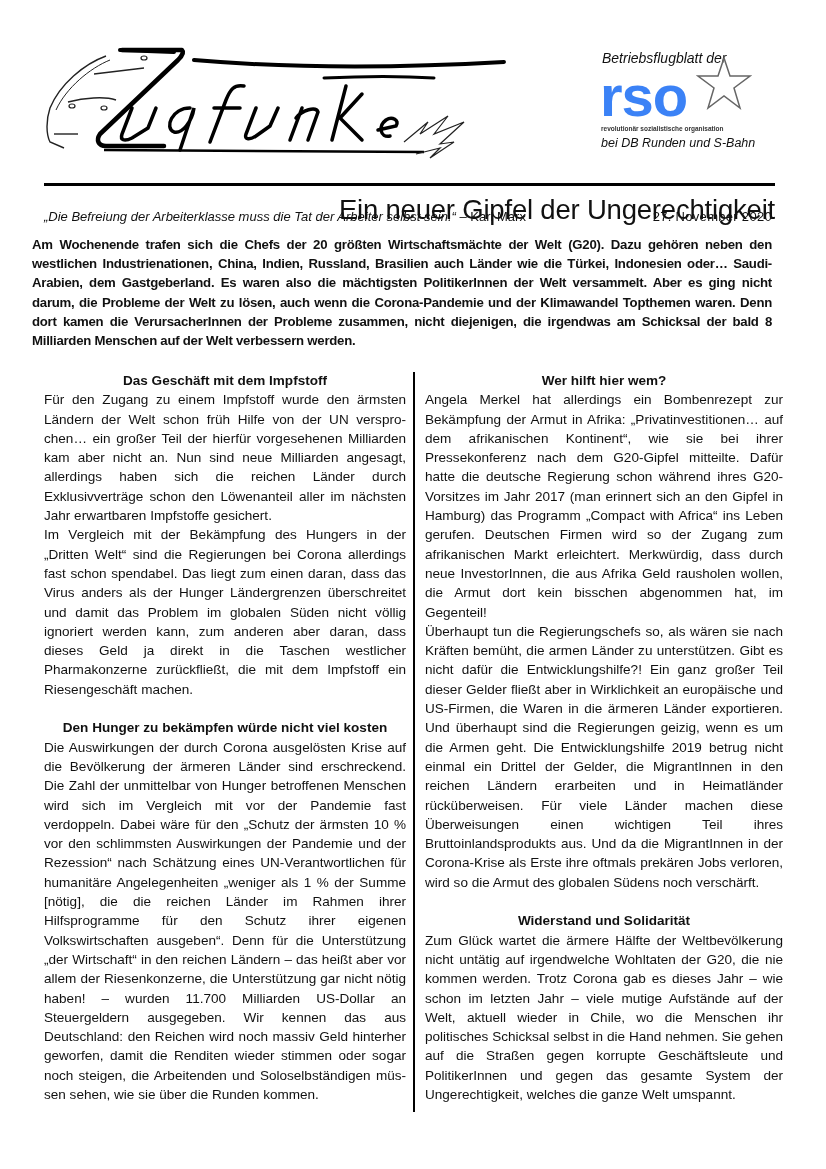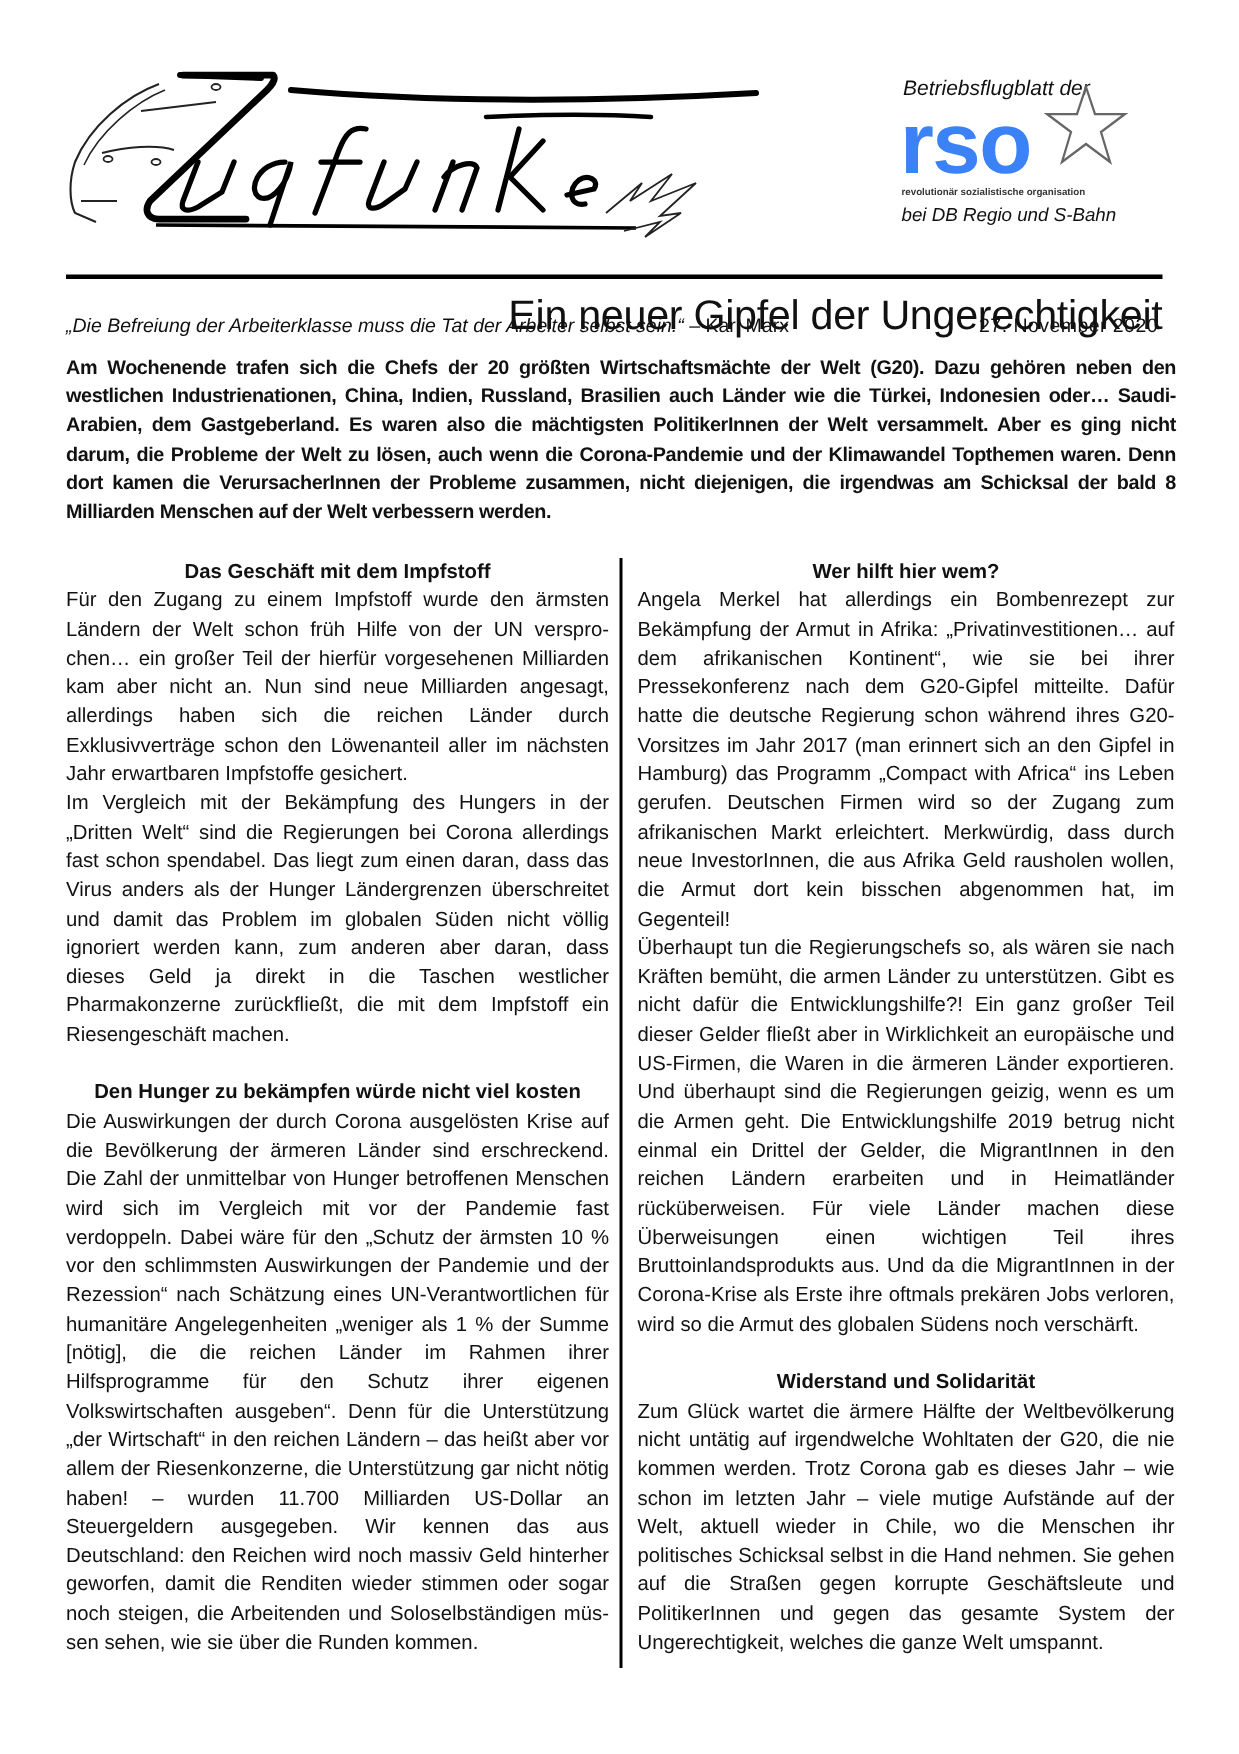--- a/index.html
+++ b/index.html
@@ -18,21 +18,21 @@
   .bei { font-style: italic; font-size: 12.5px; margin-top: 2px; margin-left: 1px; }
 
   .quote-line { position: absolute; left: 44px; top: 165px; width: 728px; height: 18px; font-size: 13px; margin-top: 44px; }
   .quote { position: absolute; left: 0; top: 0; font-style: italic; }
   .quote .author { font-style: normal; }
   .date { position: absolute; right: 0; top: 0; font-size: 13px; letter-spacing: 0.3px; }
   .rule { position: absolute; left: 44px; top: 183px; width: 731px; height: 3px; background: #000; }
 
   .headline { position: absolute; left: 44px; top: 194px; width: 731px; text-align: right; font-weight: 400; font-size: 27.5px; letter-spacing: -0.2px; }
 
-  .lead { position: absolute; left: 44px; top: 235px; width: 740px; font-weight: 700; font-size: 13.2px; line-height: 19.2px; text-align: justify; letter-spacing: -0.25px; font-family: "Liberation Sans", sans-serif; }
+  .lead { position: absolute; left: 32px; top: 235px; width: 740px; font-weight: 700; font-size: 13.2px; line-height: 19.2px; text-align: justify; letter-spacing: -0.25px; font-family: "Liberation Sans", sans-serif; }
 
   .col { position: absolute; top: 371px; width: 362px; font-size: 13.55px; line-height: 19.3px; text-align: justify; hyphens: manual; }
   .col.left { left: 44px; }
   .col.right { left: 425px; width: 358px; }
   .section-title { font-weight: 700; margin: 0; text-align: center; }
   .para { margin: 0; }
   .gap { height: 19.3px; }
 
   .divider { position: absolute; left: 413px; top: 372px; width: 1.5px; height: 740px; background: #000; }
 </style>
@@ -81,21 +81,21 @@
 
   <div class="right-head">
     <div class="flugblatt">Betriebsflugblatt der</div>
     <div class="rso-wrap">
       <span class="rso">rso</span>
       <svg class="star" viewBox="0 0 56 56">
         <polygon points="28,2 34,20 54,20 38,32 44,52 28,40 12,52 18,32 2,20 22,20" fill="none" stroke="#666" stroke-width="1.5"></polygon>
       </svg>
       <span class="rso-sub">revolutionär sozialistische organisation</span>
     </div>
-    <div class="bei">bei DB Regio und S-Bahn</div>
+    <div class="bei">bei DB Runden und S-Bahn</div>
   </div>
 
   <div class="quote-line">
     <span class="quote"><span>„Die Befreiung der Arbeiterklasse muss die Tat der Arbeiter selbst sein.“</span><span class="author"> – Karl Marx</span></span>
     <span class="date">27. November 2020</span>
   </div>
   <div class="rule"></div>
 
   <div class="headline">Ein neuer Gipfel der Ungerechtigkeit</div>
 

